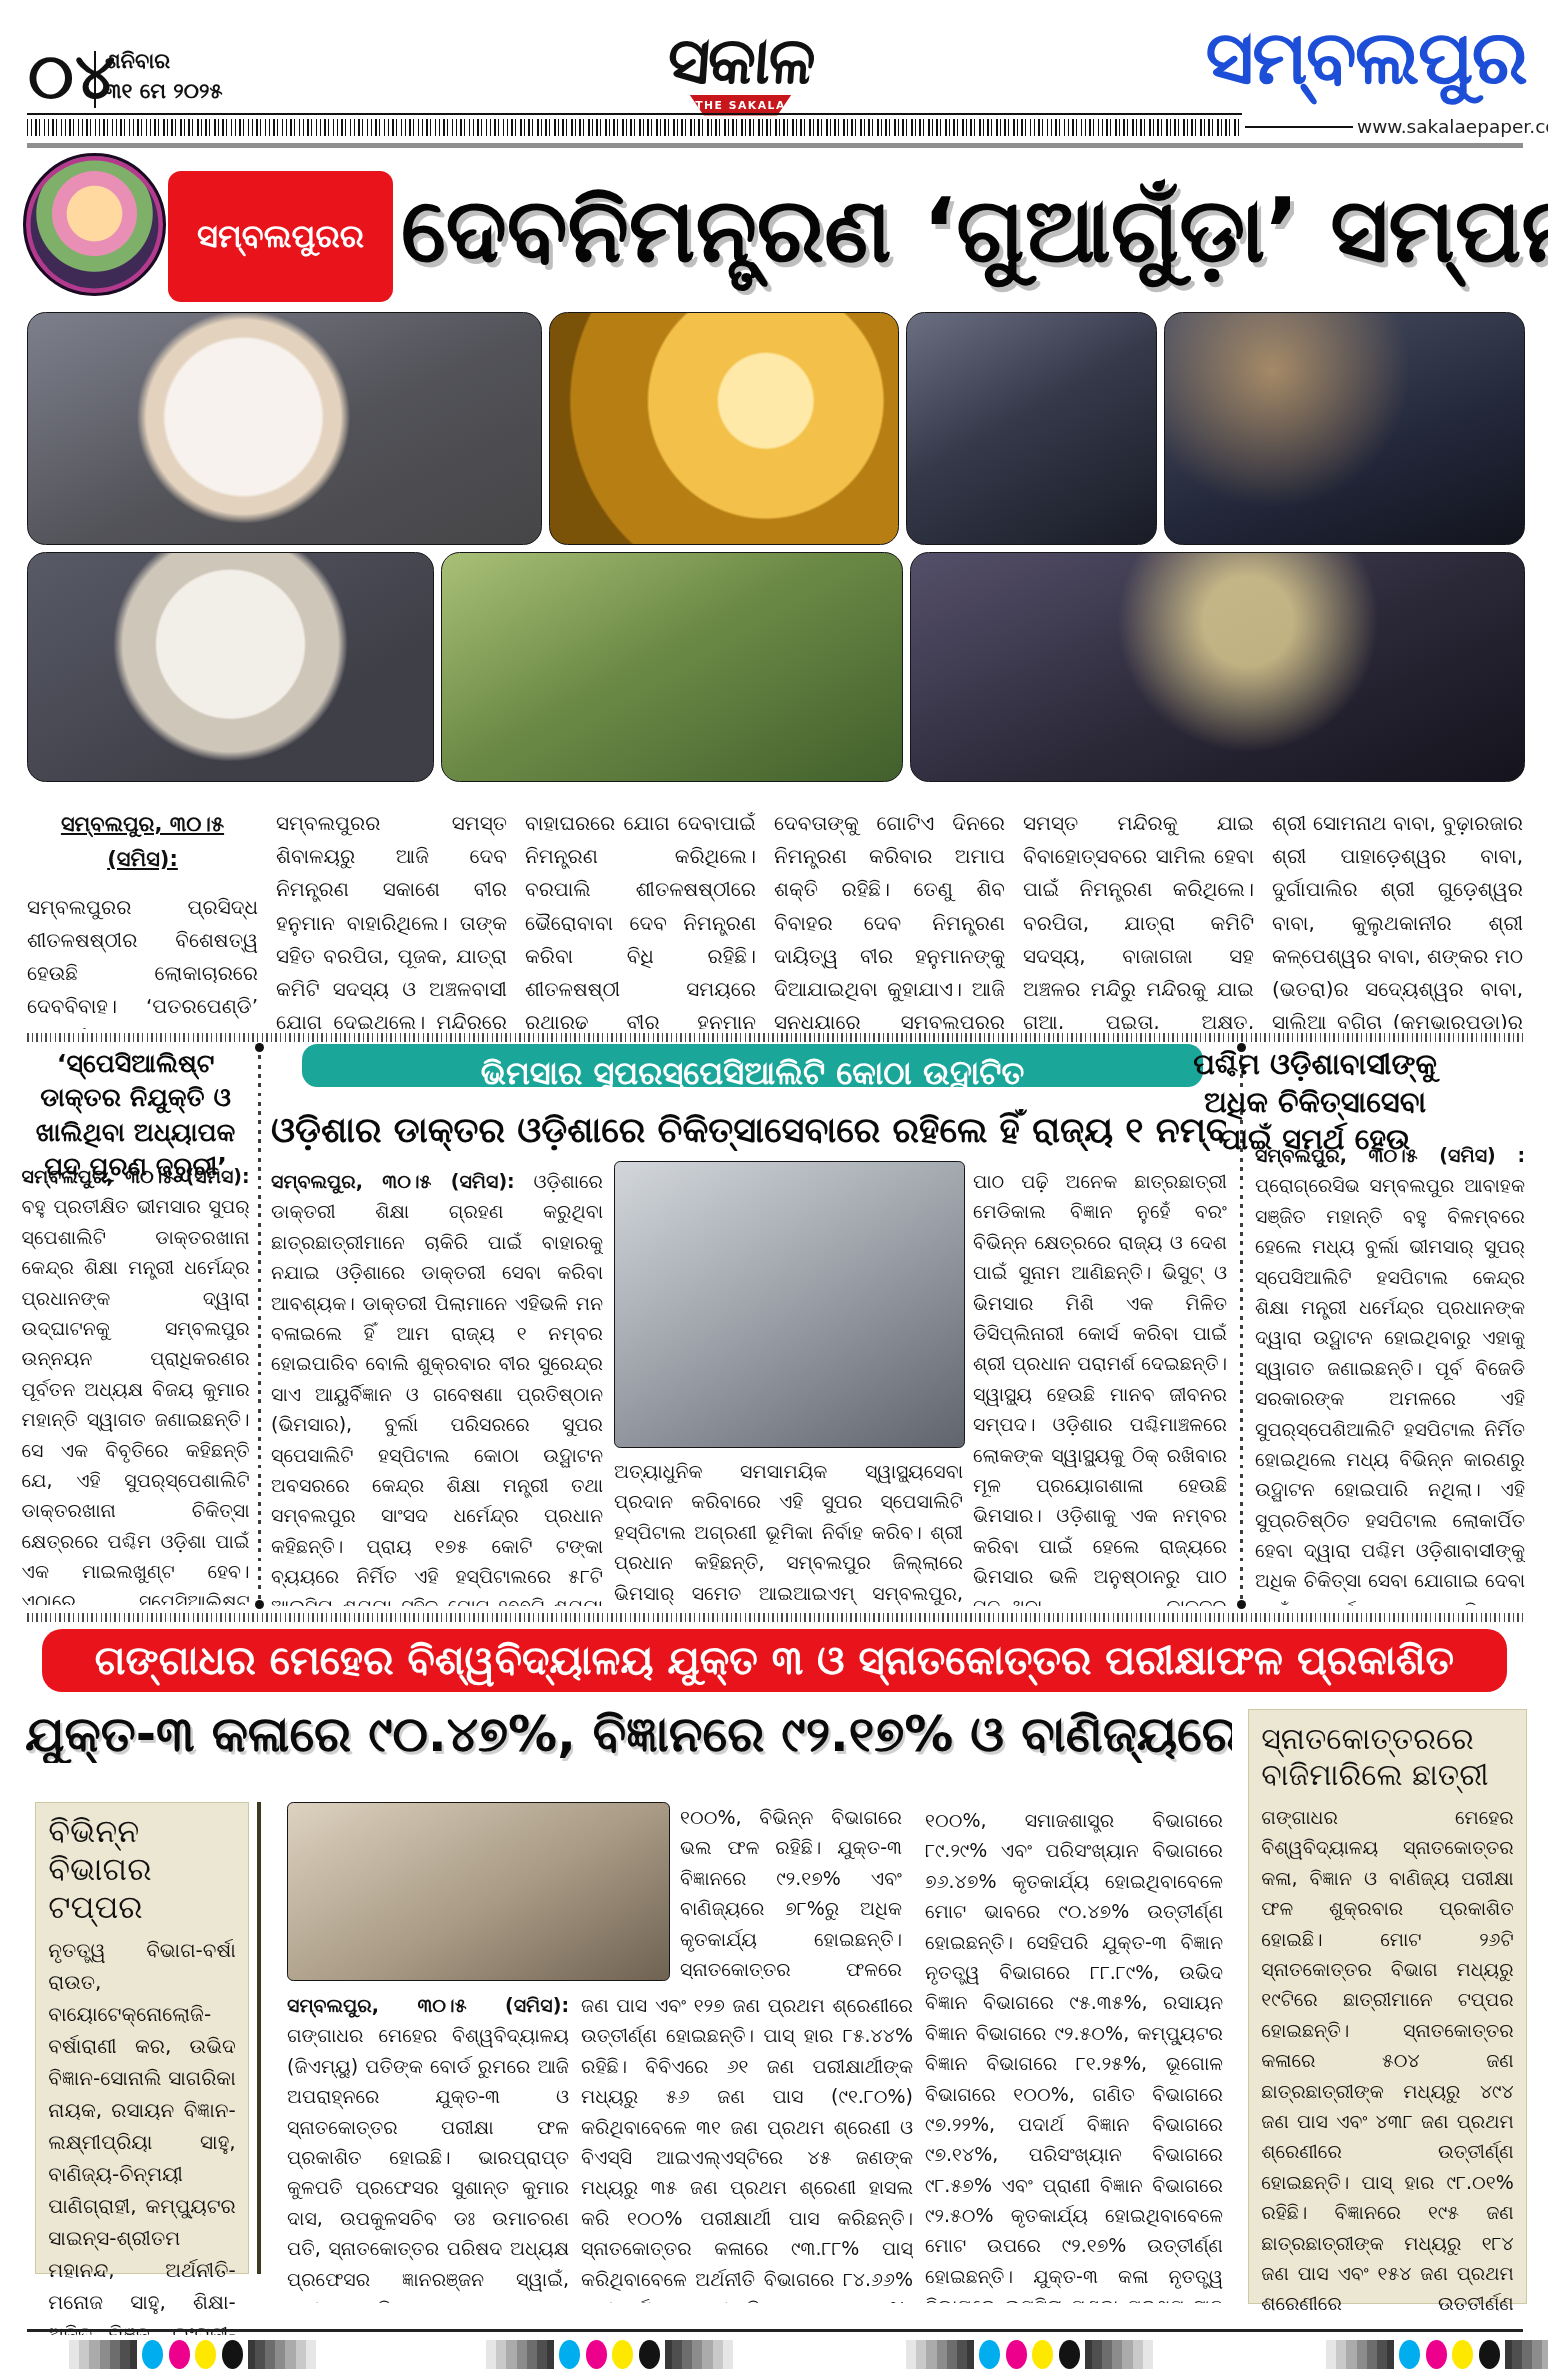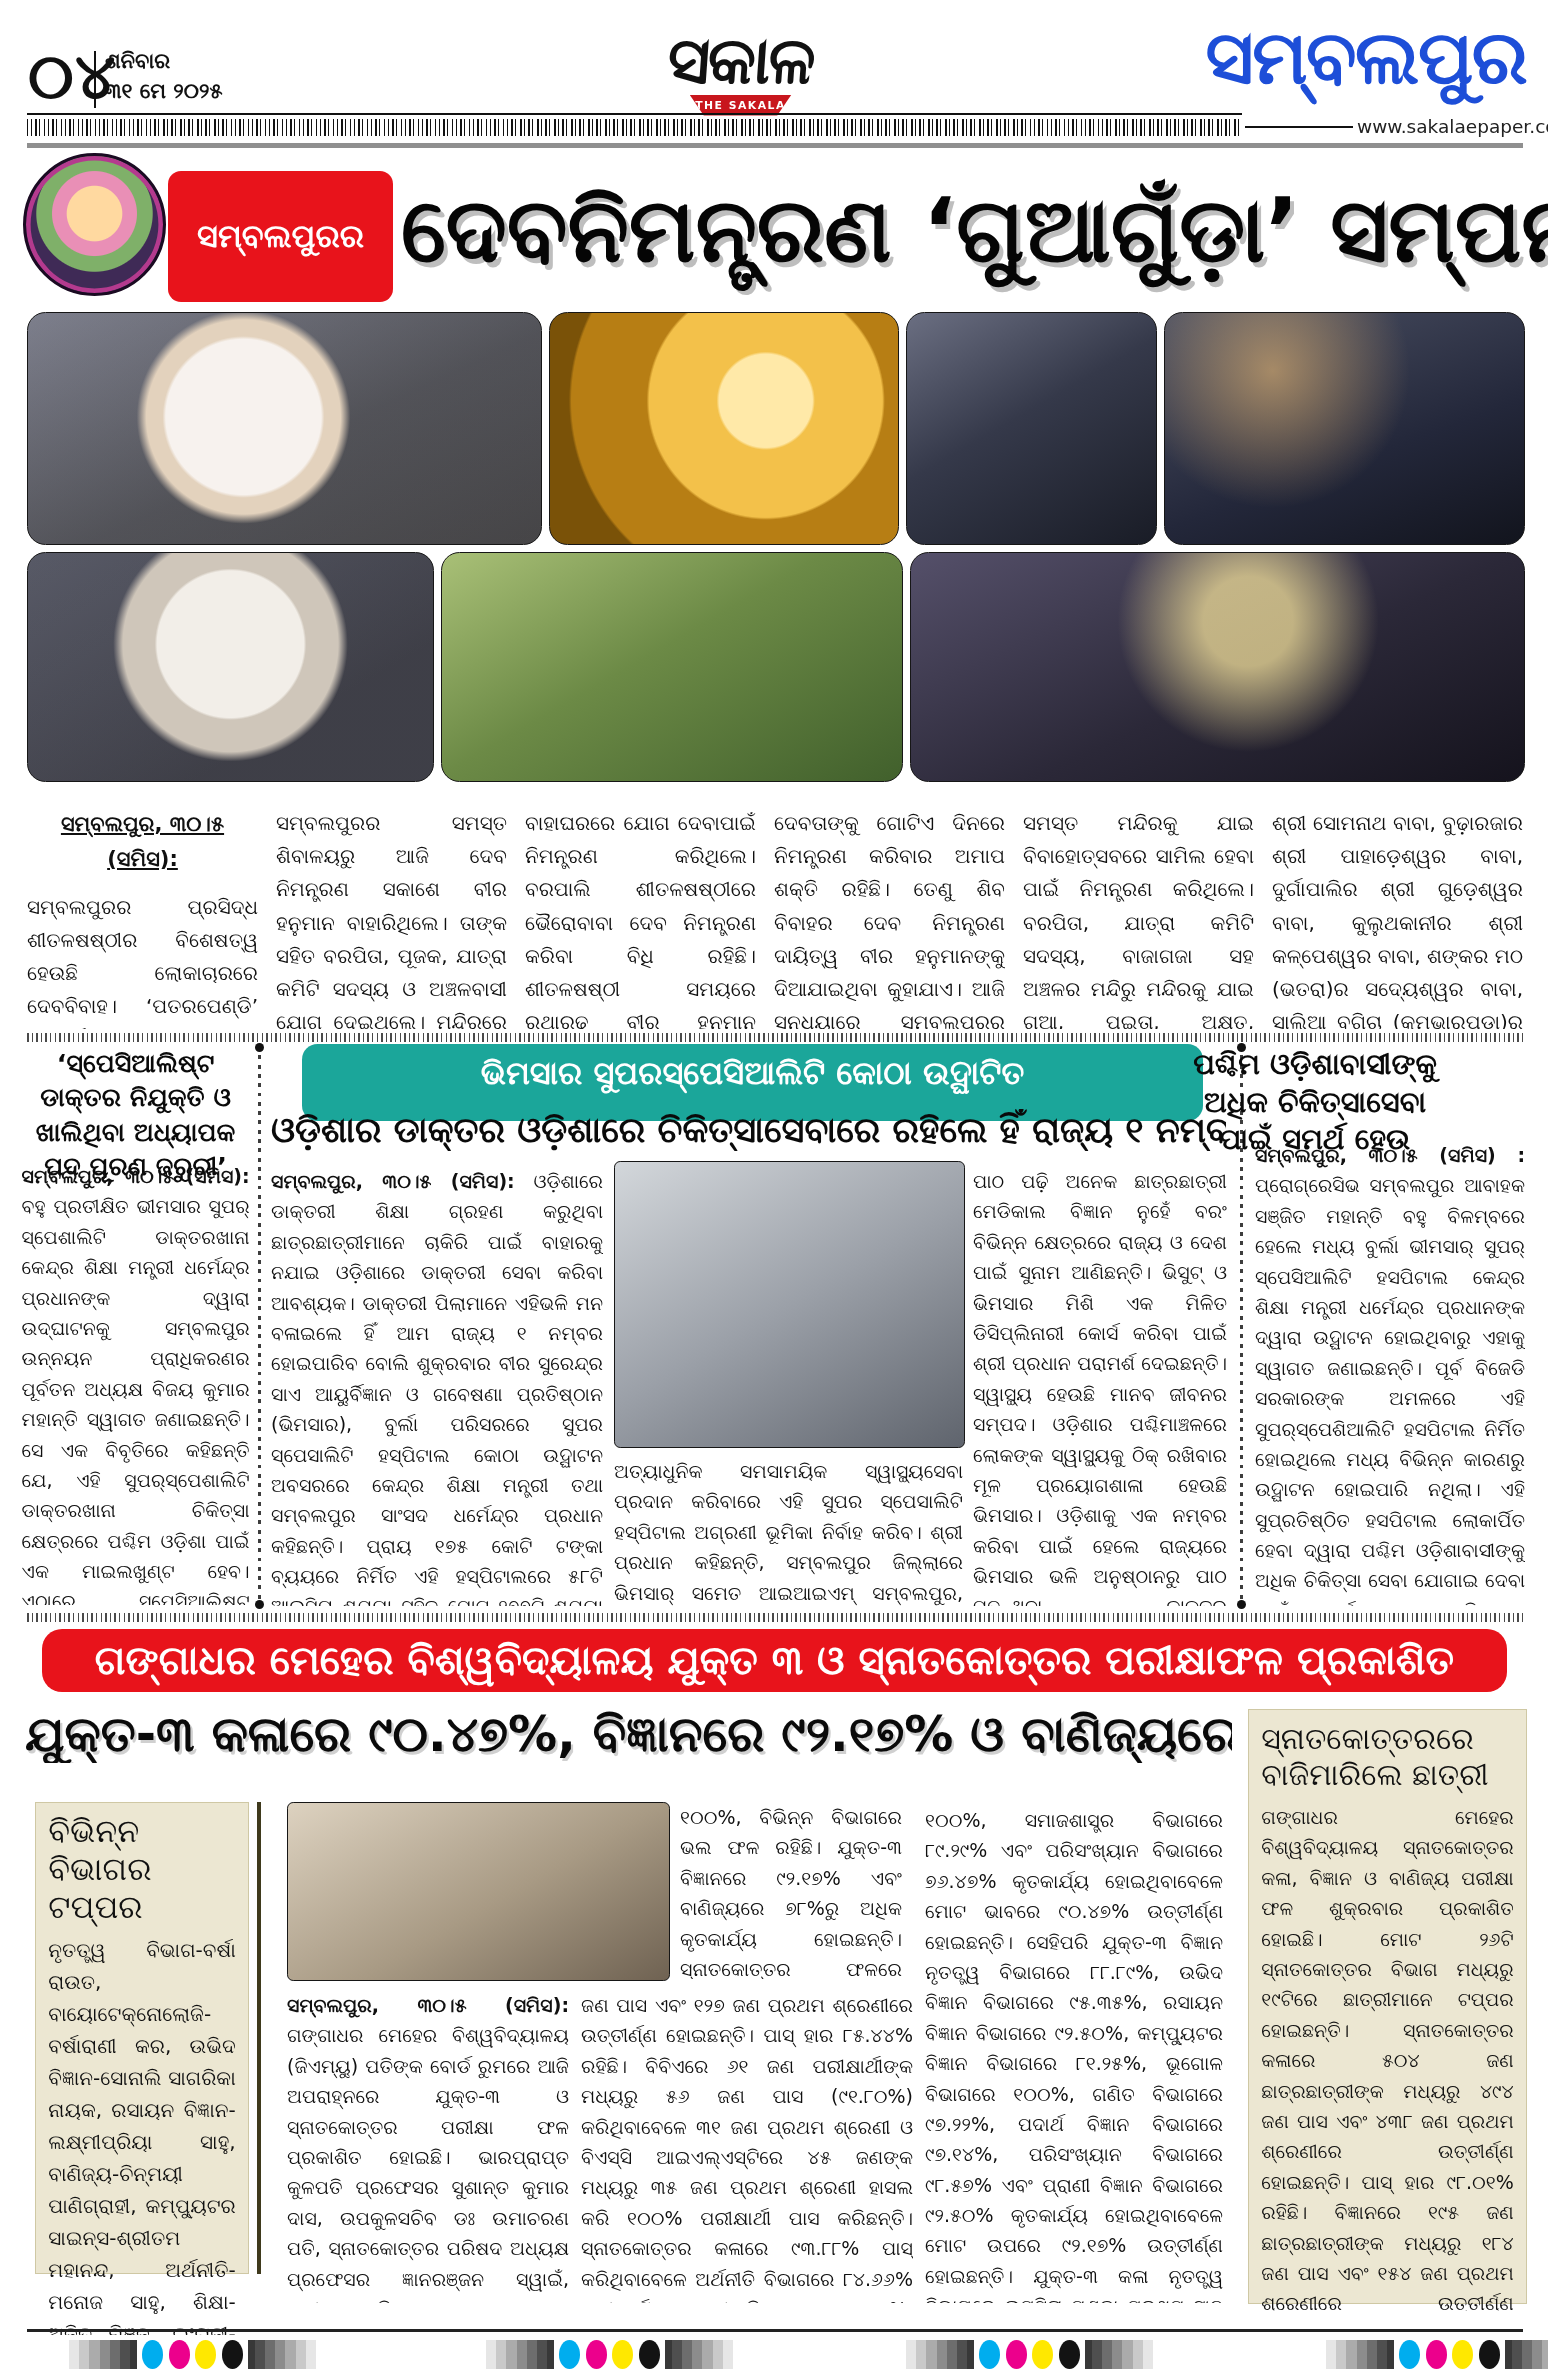--- a/index.html
+++ b/index.html
@@ -117,21 +117,21 @@
 
   <div class="abs dotted-v" style="left:258px;top:1046px;height:560px;"></div>
   <div class="abs dotted-v" style="left:1240px;top:1046px;height:560px;"></div>
 
   <div class="abs sec-head" style="left:21.6px;top:1046px;width:228px;font-size:25.4px;line-height:1.35;text-align:center;">‘ସ୍ପେସିଆଲିଷ୍ଟ ଡାକ୍ତର ନିଯୁକ୍ତି ଓ ଖାଲିଥିବା ଅଧ୍ୟାପକ ପଦ ପୂରଣ ଜରୁରୀ’</div>
   <div class="abs col small" style="left:21.6px;top:1161px;width:228px;height:444px;">
     <b class="dl">ସମ୍ବଲପୁର, ୩୦।୫ (ସମିସ):</b>
     <span>ବହୁ ପ୍ରତୀକ୍ଷିତ ଭୀମସାର ସୁପର୍ ସ୍ପେଶାଲିଟି ଡାକ୍ତରଖାନା କେନ୍ଦ୍ର ଶିକ୍ଷା ମନ୍ତ୍ରୀ ଧର୍ମେନ୍ଦ୍ର ପ୍ରଧାନଙ୍କ ଦ୍ୱାରା ଉଦ୍‌ଘାଟନକୁ ସମ୍ବଲପୁର ଉନ୍ନୟନ ପ୍ରାଧିକରଣର ପୂର୍ବତନ ଅଧ୍ୟକ୍ଷ ବିଜୟ କୁମାର ମହାନ୍ତି ସ୍ୱାଗତ ଜଣାଇଛନ୍ତି। ସେ ଏକ ବିବୃତିରେ କହିଛନ୍ତି ଯେ, ଏହି ସୁପର୍‌ସ୍ପେଶାଲିଟି ଡାକ୍ତରଖାନା ଚିକିତ୍ସା କ୍ଷେତ୍ରରେ ପଶ୍ଚିମ ଓଡ଼ିଶା ପାଇଁ ଏକ ମାଇଲଖୁଣ୍ଟ ହେବ। ଏଠାରେ ସ୍ପେସିଆଲିଷ୍ଟ ଡାକ୍ତର ନିଯୁକ୍ତି ସହ ଖାଲିଥିବା ଅଧ୍ୟାପକ ପଦବୀ ଶୀଘ୍ର ପୂରଣ କରାଗଲେ ରୋଗୀମାନେ ପୂର୍ଣ୍ଣ ସୁବିଧା ପାଇପାରିବେ ବୋଲି ସେ ଦାବି କରିଛନ୍ତି। ଏହି ଡାକ୍ତରଖାନାରେ ଆଧୁନିକ ଯନ୍ତ୍ରପାତି ସହ ଉନ୍ନତ ଚିକିତ୍ସା ସେବା ଉପଲବ୍ଧ ହେବ। ପଶ୍ଚିମ ଓଡ଼ିଶାର ବିଭିନ୍ନ ଜିଲ୍ଲାର ରୋଗୀମାନେ ଏଥିରୁ ଉପକୃତ ହେବେ ବୋଲି ସେ କହିଛନ୍ତି।</span>
   </div>
 
-  <div class="abs teal-banner" style="left:302px;top:1044px;width:901px;height:77px;font-size:32px;line-height:59px;">ଭିମସାର ସୁପରସ୍ପେସିଆଲିଟି କୋଠା ଉଦ୍ଘାଟିତ</div>
+  <div class="abs teal-banner" style="left:302px;top:1044px;width:901px;height:43px;font-size:32px;line-height:59px;">ଭିମସାର ସୁପରସ୍ପେସିଆଲିଟି କୋଠା ଉଦ୍ଘାଟିତ</div>
   <div class="abs sec-head" style="left:271px;top:1109px;width:955px;font-size:35px;line-height:1.2;text-align:center;white-space:nowrap;overflow:hidden;">ଓଡ଼ିଶାର ଡାକ୍ତର ଓଡ଼ିଶାରେ ଚିକିତ୍ସାସେବାରେ ରହିଲେ ହିଁ ରାଜ୍ୟ ୧ ନମ୍ବର ହେବ: ଧର୍ମେନ୍ଦ୍ର</div>
 
   <div class="abs col small" style="left:271px;top:1166px;width:332px;height:440px;">
     <b class="dl">ସମ୍ବଲପୁର, ୩୦।୫ (ସମିସ):</b>
     <span>ଓଡ଼ିଶାରେ ଡାକ୍ତରୀ ଶିକ୍ଷା ଗ୍ରହଣ କରୁଥିବା ଛାତ୍ରଛାତ୍ରୀମାନେ ଚାକିରି ପାଇଁ ବାହାରକୁ ନଯାଇ ଓଡ଼ିଶାରେ ଡାକ୍ତରୀ ସେବା କରିବା ଆବଶ୍ୟକ। ଡାକ୍ତରୀ ପିଲାମାନେ ଏହିଭଳି ମନ ବଳାଇଲେ ହିଁ ଆମ ରାଜ୍ୟ ୧ ନମ୍ବର ହୋଇପାରିବ ବୋଲି ଶୁକ୍ରବାର ବୀର ସୁରେନ୍ଦ୍ର ସାଏ ଆୟୁର୍ବିଜ୍ଞାନ ଓ ଗବେଷଣା ପ୍ରତିଷ୍ଠାନ (ଭିମସାର), ବୁର୍ଲା ପରିସରରେ ସୁପର ସ୍ପେସାଲିଟି ହସ୍ପିଟାଲ କୋଠା ଉଦ୍ଘାଟନ ଅବସରରେ କେନ୍ଦ୍ର ଶିକ୍ଷା ମନ୍ତ୍ରୀ ତଥା ସମ୍ବଲପୁର ସାଂସଦ ଧର୍ମେନ୍ଦ୍ର ପ୍ରଧାନ କହିଛନ୍ତି। ପ୍ରାୟ ୧୭୫ କୋଟି ଟଙ୍କା ବ୍ୟୟରେ ନିର୍ମିତ ଏହି ହସ୍ପିଟାଲରେ ୫୮ଟି ଆଇସିୟୁ ଶଯ୍ୟା ସହିତ ମୋଟ ୨୭୭ଟି ଶଯ୍ୟା ଅଛି। ଏହି ସୁପର୍ ସ୍ପେସାଲିଟି ହସ୍ପିଟାଲରେ ୟୁରୋଲୋଜି, ନେଫ୍ରୋଲୋଜି, ନ୍ୟୁରୋଲୋଜି, ନ୍ୟୁରୋସର୍ଜରୀ, ପେଡ଼ିଆଟ୍ରିକ୍ ସର୍ଜରୀ, ପ୍ଲାଷ୍ଟିକ ସର୍ଜରୀ, ଗ୍ୟାଷ୍ଟ୍ରୋଏଣ୍ଟ୍ରୋଲୋଜି, ଏଣ୍ଡୋକ୍ରାଇନୋଲୋଜି ଏବଂ କ୍ଲିନିକାଲ୍ ହେମାଟୋଲୋଜି ଆଦି ୯ଟି ସୁପର୍ ସ୍ପେସାଲିଟି ବିଭାଗ ରହିବ। ଲୋକାର୍ପିତ ସୁପର ସ୍ପେସାଲିଟି ହସ୍ପିଟାଲ ଦ୍ୱାରା ସମ୍ବଲପୁର ସମେତ ୧୩ଟି ଜିଲ୍ଲାର ଜନସାଧାରଣ ଏବଂ ଛତିଶଗଡ଼, ଝାଡ଼ଖଣ୍ଡ ରାଜ୍ୟର ସଂଲଗ୍ନ ଅଞ୍ଚଳ ଗୁଡ଼ିକରେ ରହୁଥିବା ଲୋକମାନେ ଉପକୃତ ହେବେ। ସିକିଲ୍ ସେଲର ରୋଗୀମାନଙ୍କ ଚିକିତ୍ସା ପାଇଁ ଏହି ହସ୍ପିଟାଲ ନୂତନ ସୁଯୋଗ ସୃଷ୍ଟି କରିବ। ରୋଗୀମାନଙ୍କୁ</span>
   </div>
   <div class="abs photo ph-indoor" style="left:614px;top:1161px;width:349px;height:285px;border-radius:6.2px;"></div>
   <div class="abs col small" style="left:614px;top:1456px;width:349px;height:150px;">ଅତ୍ୟାଧୁନିକ ସମସାମୟିକ ସ୍ୱାସ୍ଥ୍ୟସେବା ପ୍ରଦାନ କରିବାରେ ଏହି ସୁପର ସ୍ପେସାଲିଟି ହସ୍ପିଟାଲ ଅଗ୍ରଣୀ ଭୂମିକା ନିର୍ବାହ କରିବ। ଶ୍ରୀ ପ୍ରଧାନ କହିଛନ୍ତି, ସମ୍ବଲପୁର ଜିଲ୍ଲାରେ ଭିମସାର୍ ସମେତ ଆଇଆଇଏମ୍ ସମ୍ବଲପୁର, ବୀର ସୁରେନ୍ଦ୍ର ସାଏ ବୈଷୟିକ ବିଶ୍ୱବିଦ୍ୟାଳୟ (ଭିସୁଟ୍), ସମ୍ବଲପୁର ବିଶ୍ୱବିଦ୍ୟାଳୟ, ଗଙ୍ଗାଧର ମେହେର ବିଶ୍ୱବିଦ୍ୟାଳୟ, ଓଡ଼ିଶା ରାଜ୍ୟ ମୁକ୍ତ ବିଶ୍ୱବିଦ୍ୟାଳୟ, ଚିପିଲିମା କୃଷି ଓ ଉଦ୍ୟାନକୃଷି ମହାବିଦ୍ୟାଳୟ ପରି ଅନୁଷ୍ଠାନ ଅଛି, ଯାହା ସମ୍ବଲପୁରର ବିଶେଷତ୍ୱ। ଭିମସାର ମେଡିକାଲରୁ</div>
   <div class="abs col small" style="left:973px;top:1166px;width:254px;height:440px;">
     <span>ପାଠ ପଢ଼ି ଅନେକ ଛାତ୍ରଛାତ୍ରୀ ମେଡିକାଲ ବିଜ୍ଞାନ ନୁହେଁ ବରଂ ବିଭିନ୍ନ କ୍ଷେତ୍ରରେ ରାଜ୍ୟ ଓ ଦେଶ ପାଇଁ ସୁନାମ ଆଣିଛନ୍ତି। ଭିସୁଟ୍ ଓ ଭିମସାର ମିଶି ଏକ ମିଳିତ ଡିସିପ୍ଲିନାରୀ କୋର୍ସ କରିବା ପାଇଁ ଶ୍ରୀ ପ୍ରଧାନ ପରାମର୍ଶ ଦେଇଛନ୍ତି। ସ୍ୱାସ୍ଥ୍ୟ ହେଉଛି ମାନବ ଜୀବନର ସମ୍ପଦ। ଓଡ଼ିଶାର ପଶ୍ଚିମାଞ୍ଚଳରେ ଲୋକଙ୍କ ସ୍ୱାସ୍ଥ୍ୟକୁ ଠିକ୍ ରଖିବାର ମୂଳ ପ୍ରୟୋଗଶାଳା ହେଉଛି ଭିମସାର। ଓଡ଼ିଶାକୁ ଏକ ନମ୍ବର କରିବା ପାଇଁ ହେଲେ ରାଜ୍ୟରେ ଭିମସାର ଭଳି ଅନୁଷ୍ଠାନରୁ ପାଠ ପଢ଼ୁଥିବା ଡାକ୍ତର ଛାତ୍ରଛାତ୍ରୀମାନେ ବାହାର ରାଜ୍ୟରେ ଚାକିରି ନକରି ଆମ ରାଜ୍ୟରେ ଚାକିରି କରିବା ଦରକାର। ତେବେ ଯାଇ ବିକଶିତ ଓଡ଼ିଶା ଏବଂ ବିକଶିତ ଭାରତର ଲକ୍ଷ୍ୟ ପୂରଣ ହୋଇପାରିବ। ଭିମସାରର ପୁନଃବିକାଶ ପାଇଁ ମାଷ୍ଟର ପ୍ଲାନ୍ କରିବା ପାଇଁ ସରକାରଙ୍କ ଯୋଜନାରେ ରହିଛି। କାର୍ଯ୍ୟକ୍ରମରେ</span>

